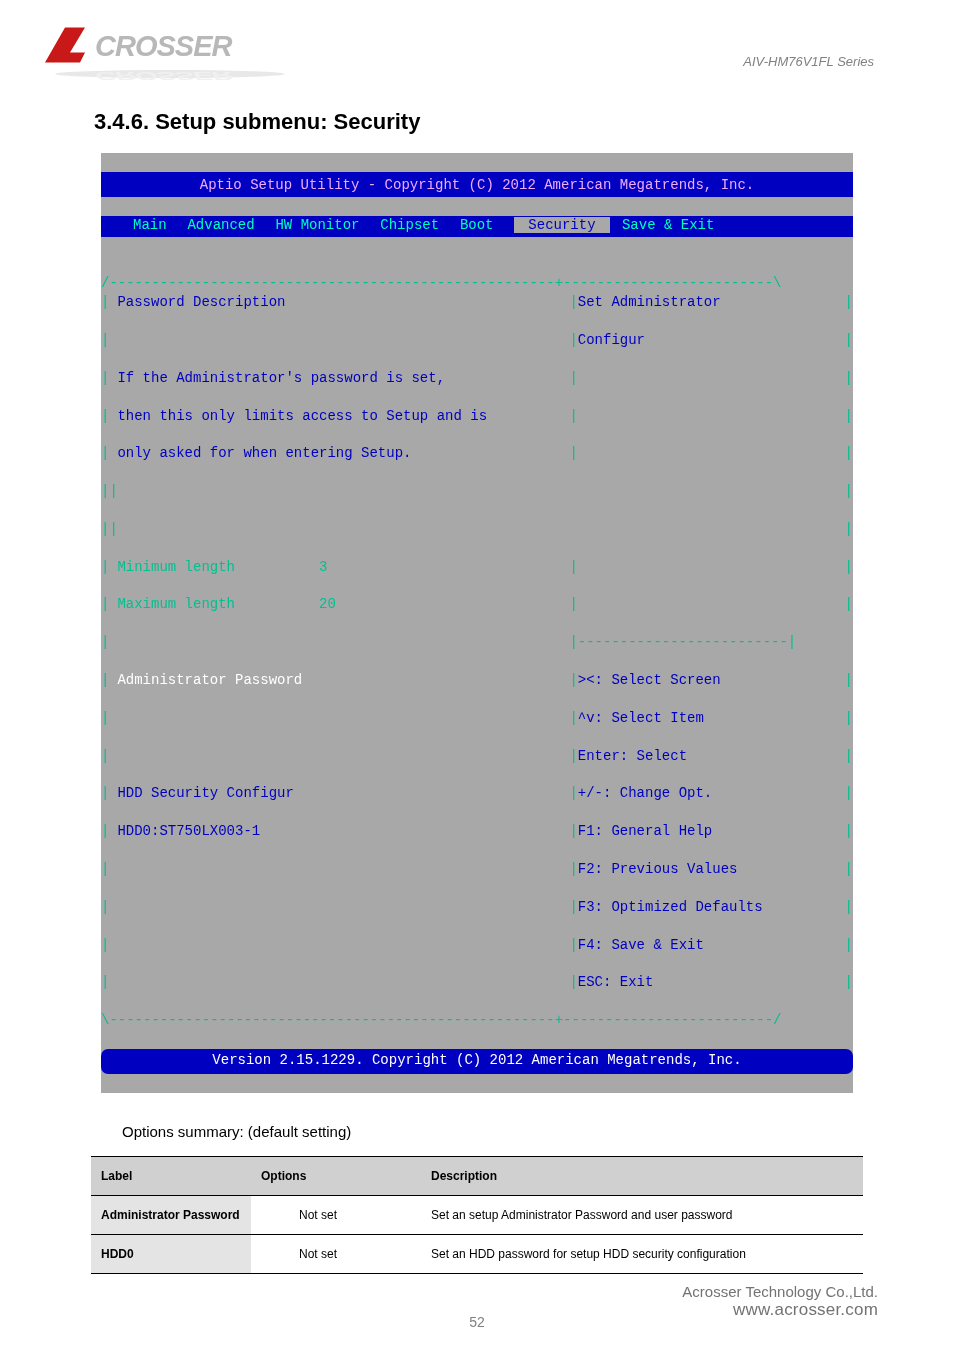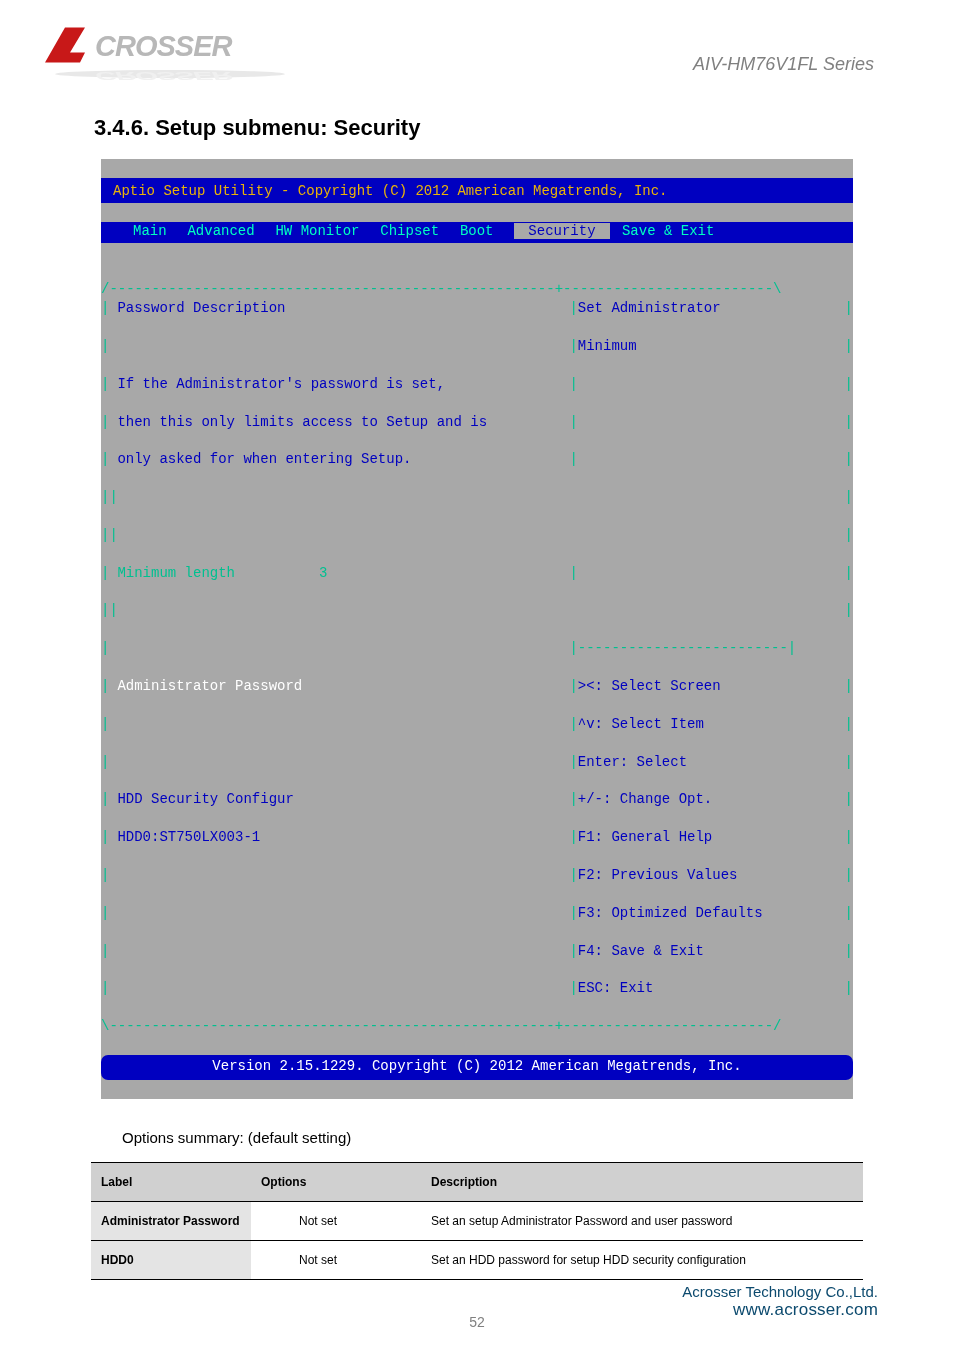--- a/index.html
+++ b/index.html
@@ -13,21 +13,21 @@
   }
   .logo {
     margin-bottom: 20px;
     margin-left: 8px;
   }
   .logo svg { width: 260px; height: auto; }
   .doc-title {
     text-align: right;
     font-style: italic;
     color: #808080;
-    font-size: 18px;
+    font-size: 13px;
     margin-top: -50px;
     margin-bottom: 40px;
     padding-right: 48px;
   }
   .section-title {
     font-size: 22px;
     font-weight: bold;
     margin-left: 62px;
     margin-bottom: 18px;
   }
@@ -36,22 +36,22 @@
     margin: 0 auto 30px;
     background: #a8a8a8;
     font-family: "Courier New", monospace;
     font-size: 14px;
     line-height: 1.35;
     white-space: pre;
     position: relative;
   }
   .bios-header {
     background: #0000c0;
-    color: #eab308;
-    text-align: left;
+    color: #f0abfc;
+    text-align: center;
     padding: 4px 12px 2px;
   }
   .bios-tabs {
     background: #0000c0;
     color: #00ffc0;
     padding: 0 0 2px 32px;
   }
   .bios-tabs span { margin-right: 4px; }
   .tab-active {
     background: #a8a8a8;
@@ -102,21 +102,21 @@
     width: 160px;
   }
   table.opts td.opt { width: 170px; padding-left: 48px; }
   table.opts td.desc-cell { width: auto; }
   .footer-block {
     position: absolute;
     bottom: 30px;
     right: 76px;
     text-align: right;
     font-size: 15px;
-    color: #0c4a6e;
+    color: #737373;
   }
   .footer-block .url {
     font-size: 17px;
     letter-spacing: 0.2px;
   }
   .page-num {
     position: absolute;
     bottom: 20px;
     left: 50%;
     transform: translateX(-50%);
@@ -141,28 +141,28 @@
 <div class="doc-title">AIV-HM76V1FL Series</div>
 
 <div class="section-title">3.4.6. Setup submenu: Security</div>
 
 <div class="bios">
 <div class="bios-header">Aptio Setup Utility - Copyright (C) 2012 American Megatrends, Inc.</div>
 <div class="bios-tabs"><span>Main</span>  <span>Advanced</span>  <span>HW Monitor</span>  <span>Chipset</span>  <span>Boot</span>  <span class="tab-active">Security</span> <span>Save &amp; Exit</span></div>
 <div class="bios-body">
 <span class="teal">/-----------------------------------------------------+-------------------------\</span>
 <div class="bios-line"><span class="teal">|</span><span class="bl-left">Password Description</span><span class="teal">|</span><span class="bl-right">Set Administrator</span><span class="teal">   |</span></div>
-<div class="bios-line"><span class="teal">|</span><span class="bl-left"></span><span class="teal">|</span><span class="bl-right">Minimum</span><span class="teal">            |</span></div>
+<div class="bios-line"><span class="teal">|</span><span class="bl-left"></span><span class="teal">|</span><span class="bl-right">Configur</span><span class="teal">            |</span></div>
 <div class="bios-line"><span class="teal">|</span><span class="bl-left">If the Administrator's password is set,</span><span class="teal">|</span><span class="bl-right"></span><span class="teal">                    |</span></div>
 <div class="bios-line"><span class="teal">|</span><span class="bl-left">then this only limits access to Setup and is</span><span class="teal">|</span><span class="bl-right"></span><span class="teal">                    |</span></div>
 <div class="bios-line"><span class="teal">|</span><span class="bl-left">only asked for when entering Setup.</span><span class="teal">|</span><span class="bl-right"></span><span class="teal">                    |</span></div>
 <div class="bios-line"><span class="teal">|</span><span class="teal">|</span><span class="bl-right"></span><span class="teal">                    |</span></div>
 <div class="bios-line"><span class="teal">|</span><span class="teal">|</span><span class="bl-right"></span><span class="teal">                    |</span></div>
 <div class="bios-line"><span class="teal">|</span><span class="bl-left teal">Minimum length          3</span><span class="teal">|</span><span class="bl-right"></span><span class="teal">                    |</span></div>
-<div class="bios-line"><span class="teal">|</span><span class="teal">|</span><span class="bl-right"></span><span class="teal">                    |</span></div>
+<div class="bios-line"><span class="teal">|</span><span class="bl-left teal">Maximum length          20</span><span class="teal">|</span><span class="bl-right"></span><span class="teal">                    |</span></div>
 <div class="bios-line"><span class="teal">|</span><span class="bl-left"></span><span class="teal">|-------------------------|</span></div>
 <div class="bios-line"><span class="teal">|</span><span class="bl-left white">Administrator Password</span><span class="teal">|</span><span class="bl-right">&gt;&lt;: Select Screen</span><span class="teal">   |</span></div>
 <div class="bios-line"><span class="teal">|</span><span class="bl-left"></span><span class="teal">|</span><span class="bl-right">^v: Select Item</span><span class="teal">     |</span></div>
 <div class="bios-line"><span class="teal">|</span><span class="bl-left"></span><span class="teal">|</span><span class="bl-right">Enter: Select</span><span class="teal">       |</span></div>
 <div class="bios-line"><span class="teal">|</span><span class="bl-left">HDD Security Configur</span><span class="teal">|</span><span class="bl-right">+/-: Change Opt.</span><span class="teal">    |</span></div>
 <div class="bios-line"><span class="teal">|</span><span class="bl-left">HDD0:ST750LX003-1</span><span class="teal">|</span><span class="bl-right">F1: General Help</span><span class="teal">    |</span></div>
 <div class="bios-line"><span class="teal">|</span><span class="bl-left"></span><span class="teal">|</span><span class="bl-right">F2: Previous Values</span><span class="teal"> |</span></div>
 <div class="bios-line"><span class="teal">|</span><span class="bl-left"></span><span class="teal">|</span><span class="bl-right">F3: Optimized Defaults</span><span class="teal">|</span></div>
 <div class="bios-line"><span class="teal">|</span><span class="bl-left"></span><span class="teal">|</span><span class="bl-right">F4: Save &amp; Exit</span><span class="teal">     |</span></div>
 <div class="bios-line"><span class="teal">|</span><span class="bl-left"></span><span class="teal">|</span><span class="bl-right">ESC: Exit</span><span class="teal">           |</span></div>

